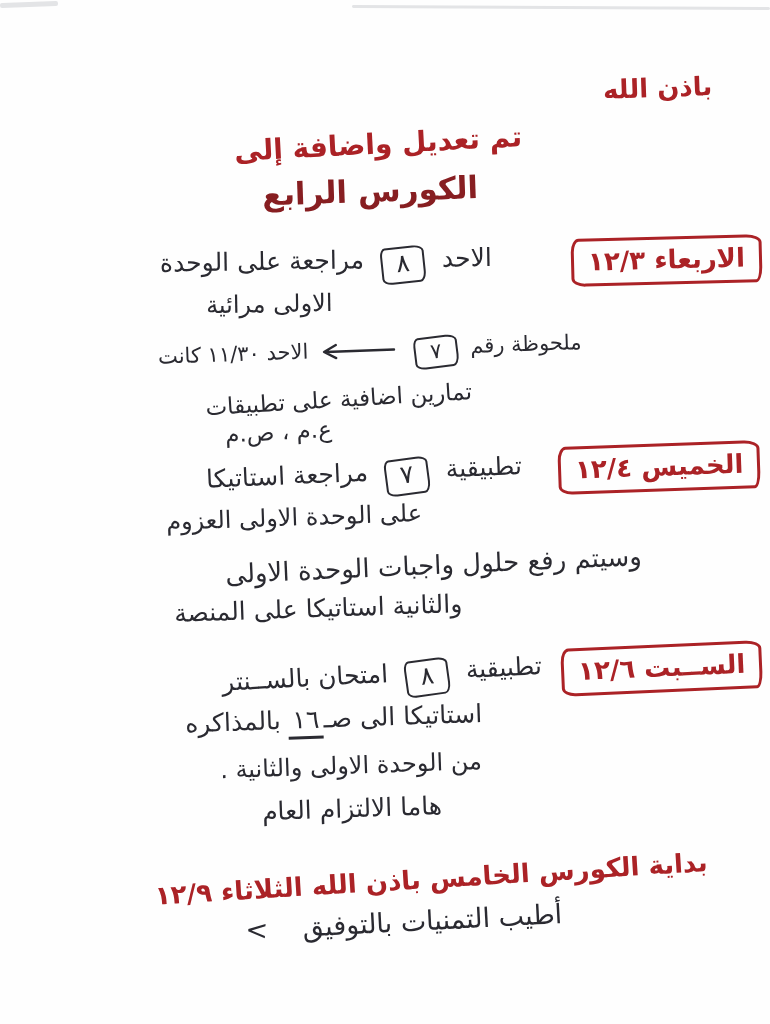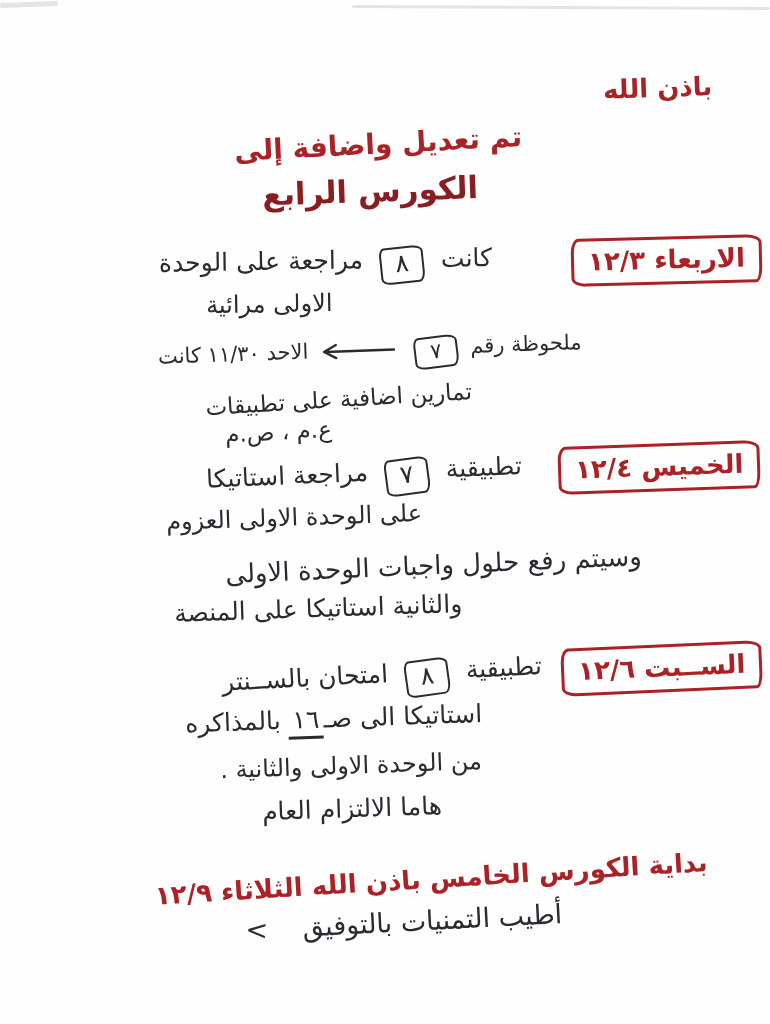--- a/index.html
+++ b/index.html
@@ -71,21 +71,21 @@
   <div class="streak" style="left:0;top:2px;width:58px;height:5px;transform:rotate(-2deg);"></div>
 
   <div class="line red" style="right:58px;top:72px;font-size:26px;transform:rotate(-2deg);">باذن الله</div>
   <div class="line red" style="right:248px;top:121px;font-size:28px;transform:rotate(-3deg);">تم تعديل واضافة إلى</div>
   <div class="line darkred" style="right:292px;top:170px;font-size:31px;transform:rotate(-2deg);">الكورس الرابع</div>
 
   <div class="dayframe" style="right:8px;top:234px;font-size:26px;transform:rotate(-1.5deg);">
     <span>الاربعاء ١٢/٣</span>
   </div>
   <div class="line" style="right:278px;top:244px;font-size:25px;transform:rotate(-1deg);">
-    <span>كانت</span>
+    <span>الاحد</span>
     <span class="numbox">٨</span>
     <span>مراجعة على الوحدة</span>
   </div>
   <div class="line" style="right:438px;top:290px;font-size:24px;transform:rotate(-1deg);">الاولى مرائية</div>
   <div class="line" style="right:188px;top:330px;font-size:21px;transform:rotate(-2deg);">
     <span>ملحوظة رقم</span>
     <span class="numbox" style="margin:0 6px;">٧</span>
     <svg class="arrow-icon" width="76" height="18" viewBox="0 0 76 18">
       <path d="M74 9 H6 M16 2.5 L4 9 L16 15.5" fill="none" stroke="#2a2a31" stroke-width="2.4" stroke-linecap="round" stroke-linejoin="round"></path>
     </svg>

